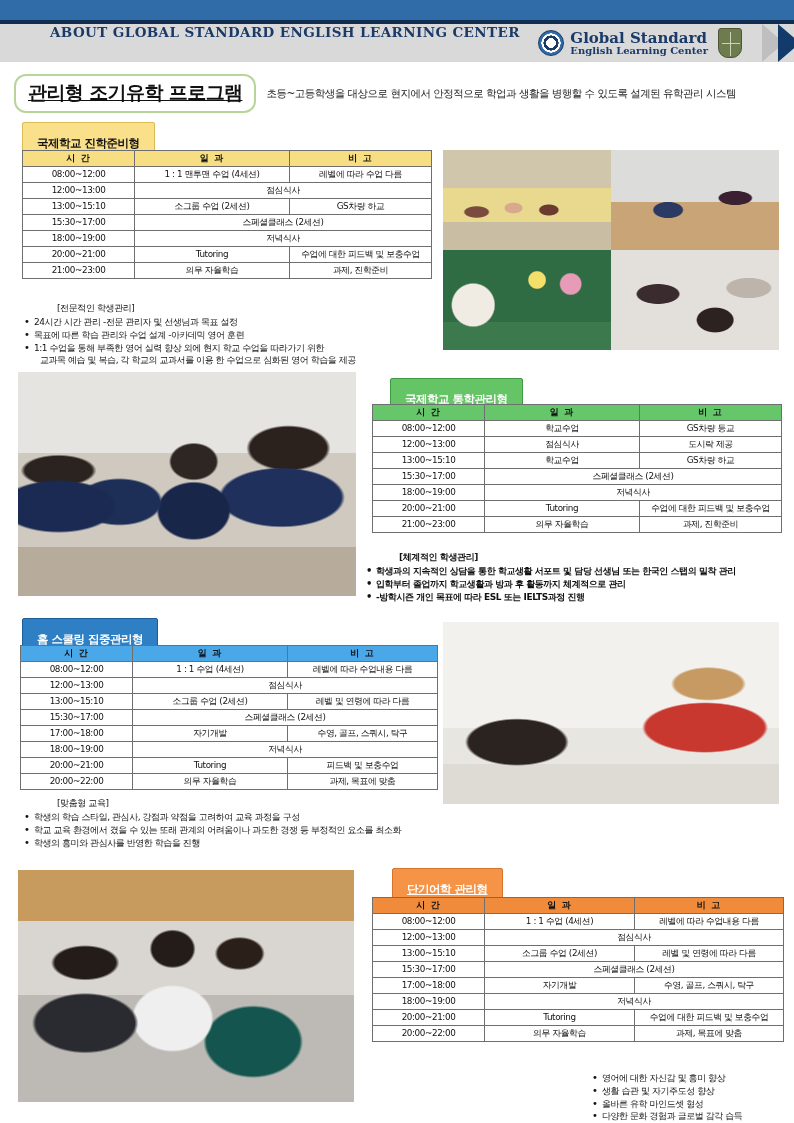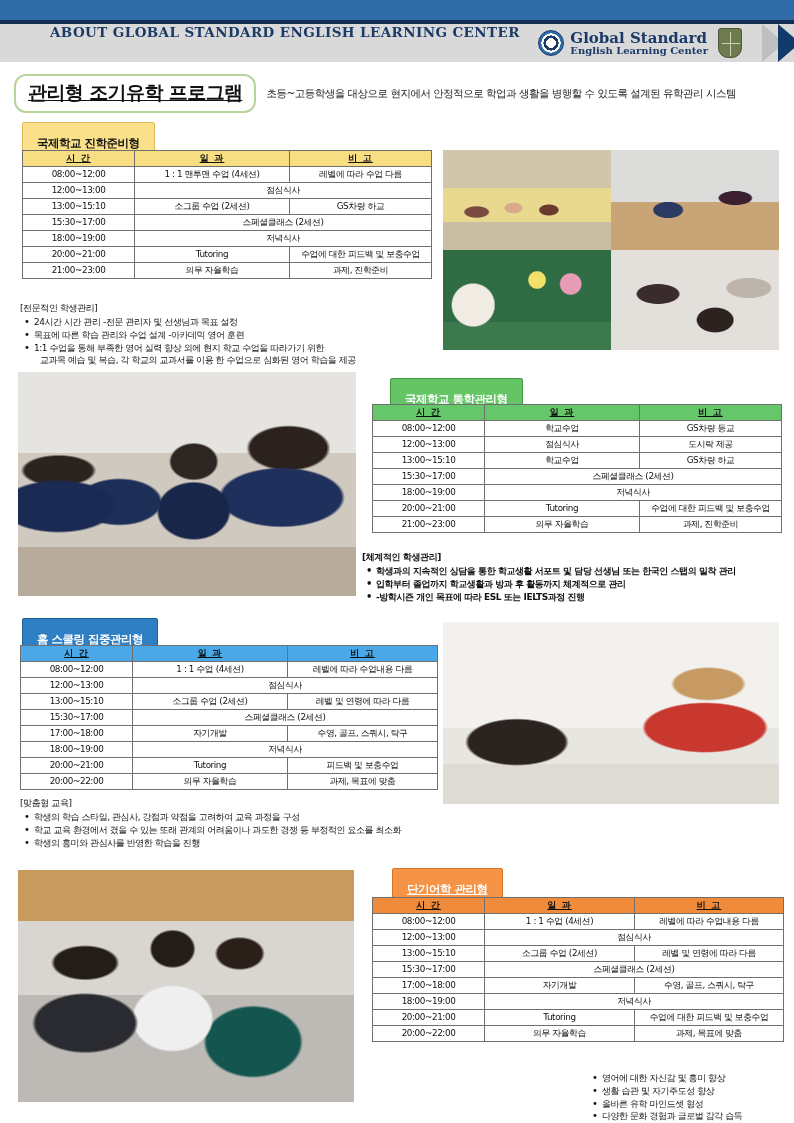--- a/index.html
+++ b/index.html
@@ -169,32 +169,33 @@
     text-align: center;
     font-size: 8.8px;
     letter-spacing: -0.4px;
     color: #111111;
     height: 16px;
     padding: 0 2px;
     line-height: 1.1;
     white-space: nowrap;
     overflow: hidden;
   }
-  table.sched th { font-weight: bold; font-size: 9px; letter-spacing: 1.2px; text-decoration: underline; }
+  table.sched th { font-weight: bold; font-size: 9px; letter-spacing: 1.2px; }
   .th-yellow { background: #f7de82; }
   .th-green  { background: #66c76a; color: #123; }
   .th-blue   { background: #4aa7e8; color: #ffffff; }
   .th-orange { background: #f08b3c; color: #ffffff; }
 
   
   .note-title {
     font-size: 9px;
     color: #111;
     letter-spacing: -0.4px;
     margin-bottom: 1px;
+    margin-left: 37px;
   }
   ul.note-list {
     list-style: none;
     margin: 0; padding: 0;
   }
   ul.note-list li {
     position: relative;
     padding-left: 14px;
     font-size: 9px;
     line-height: 1.42;

